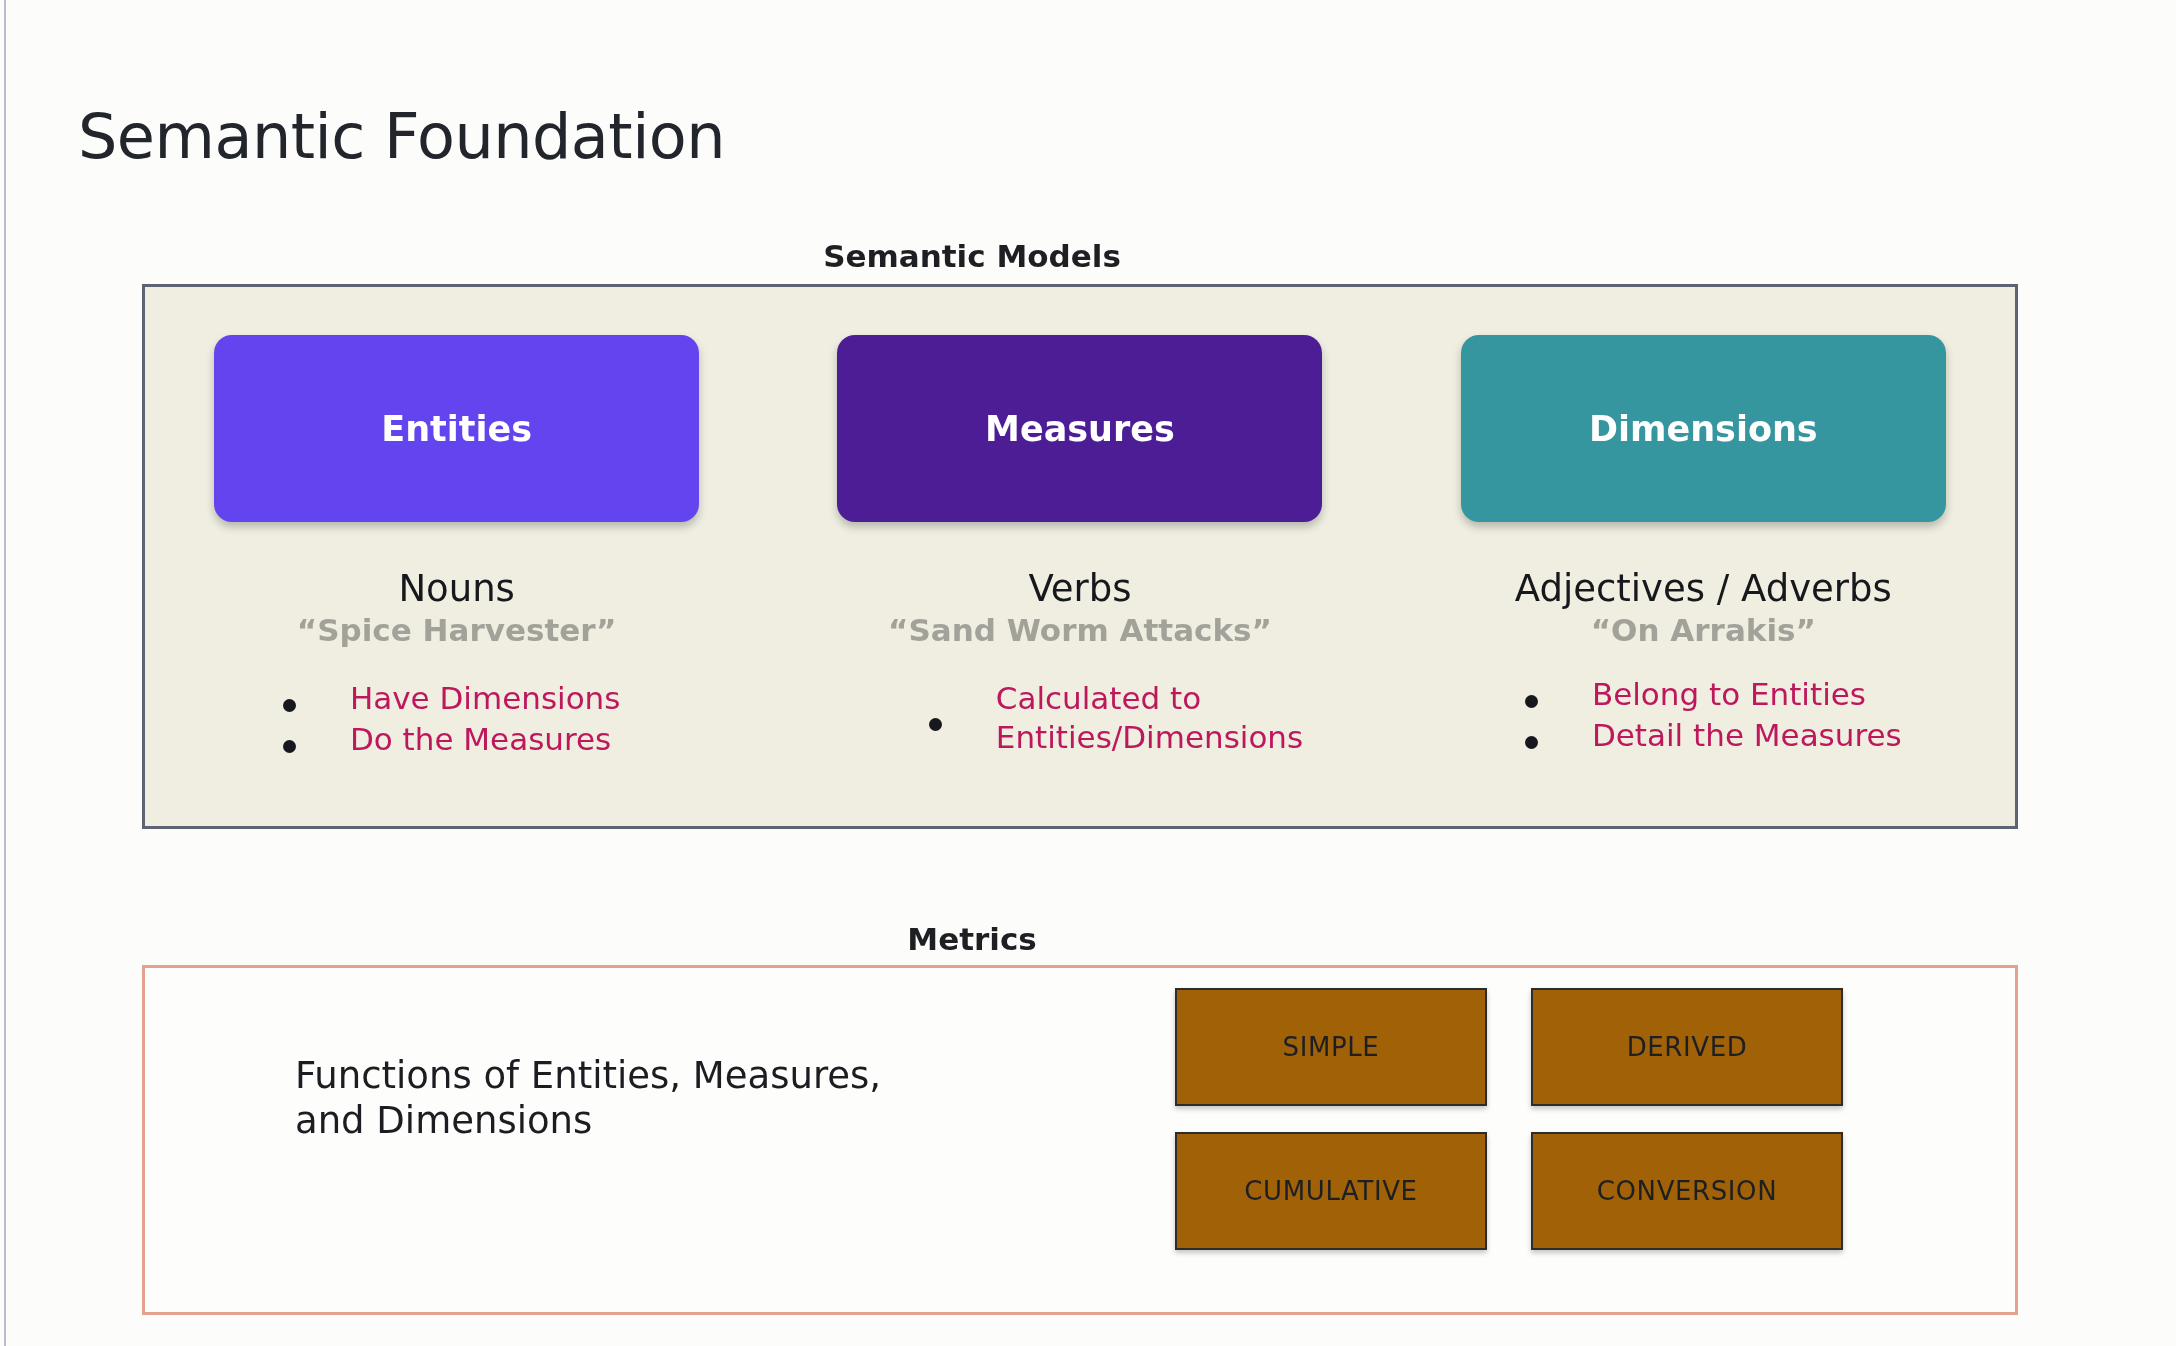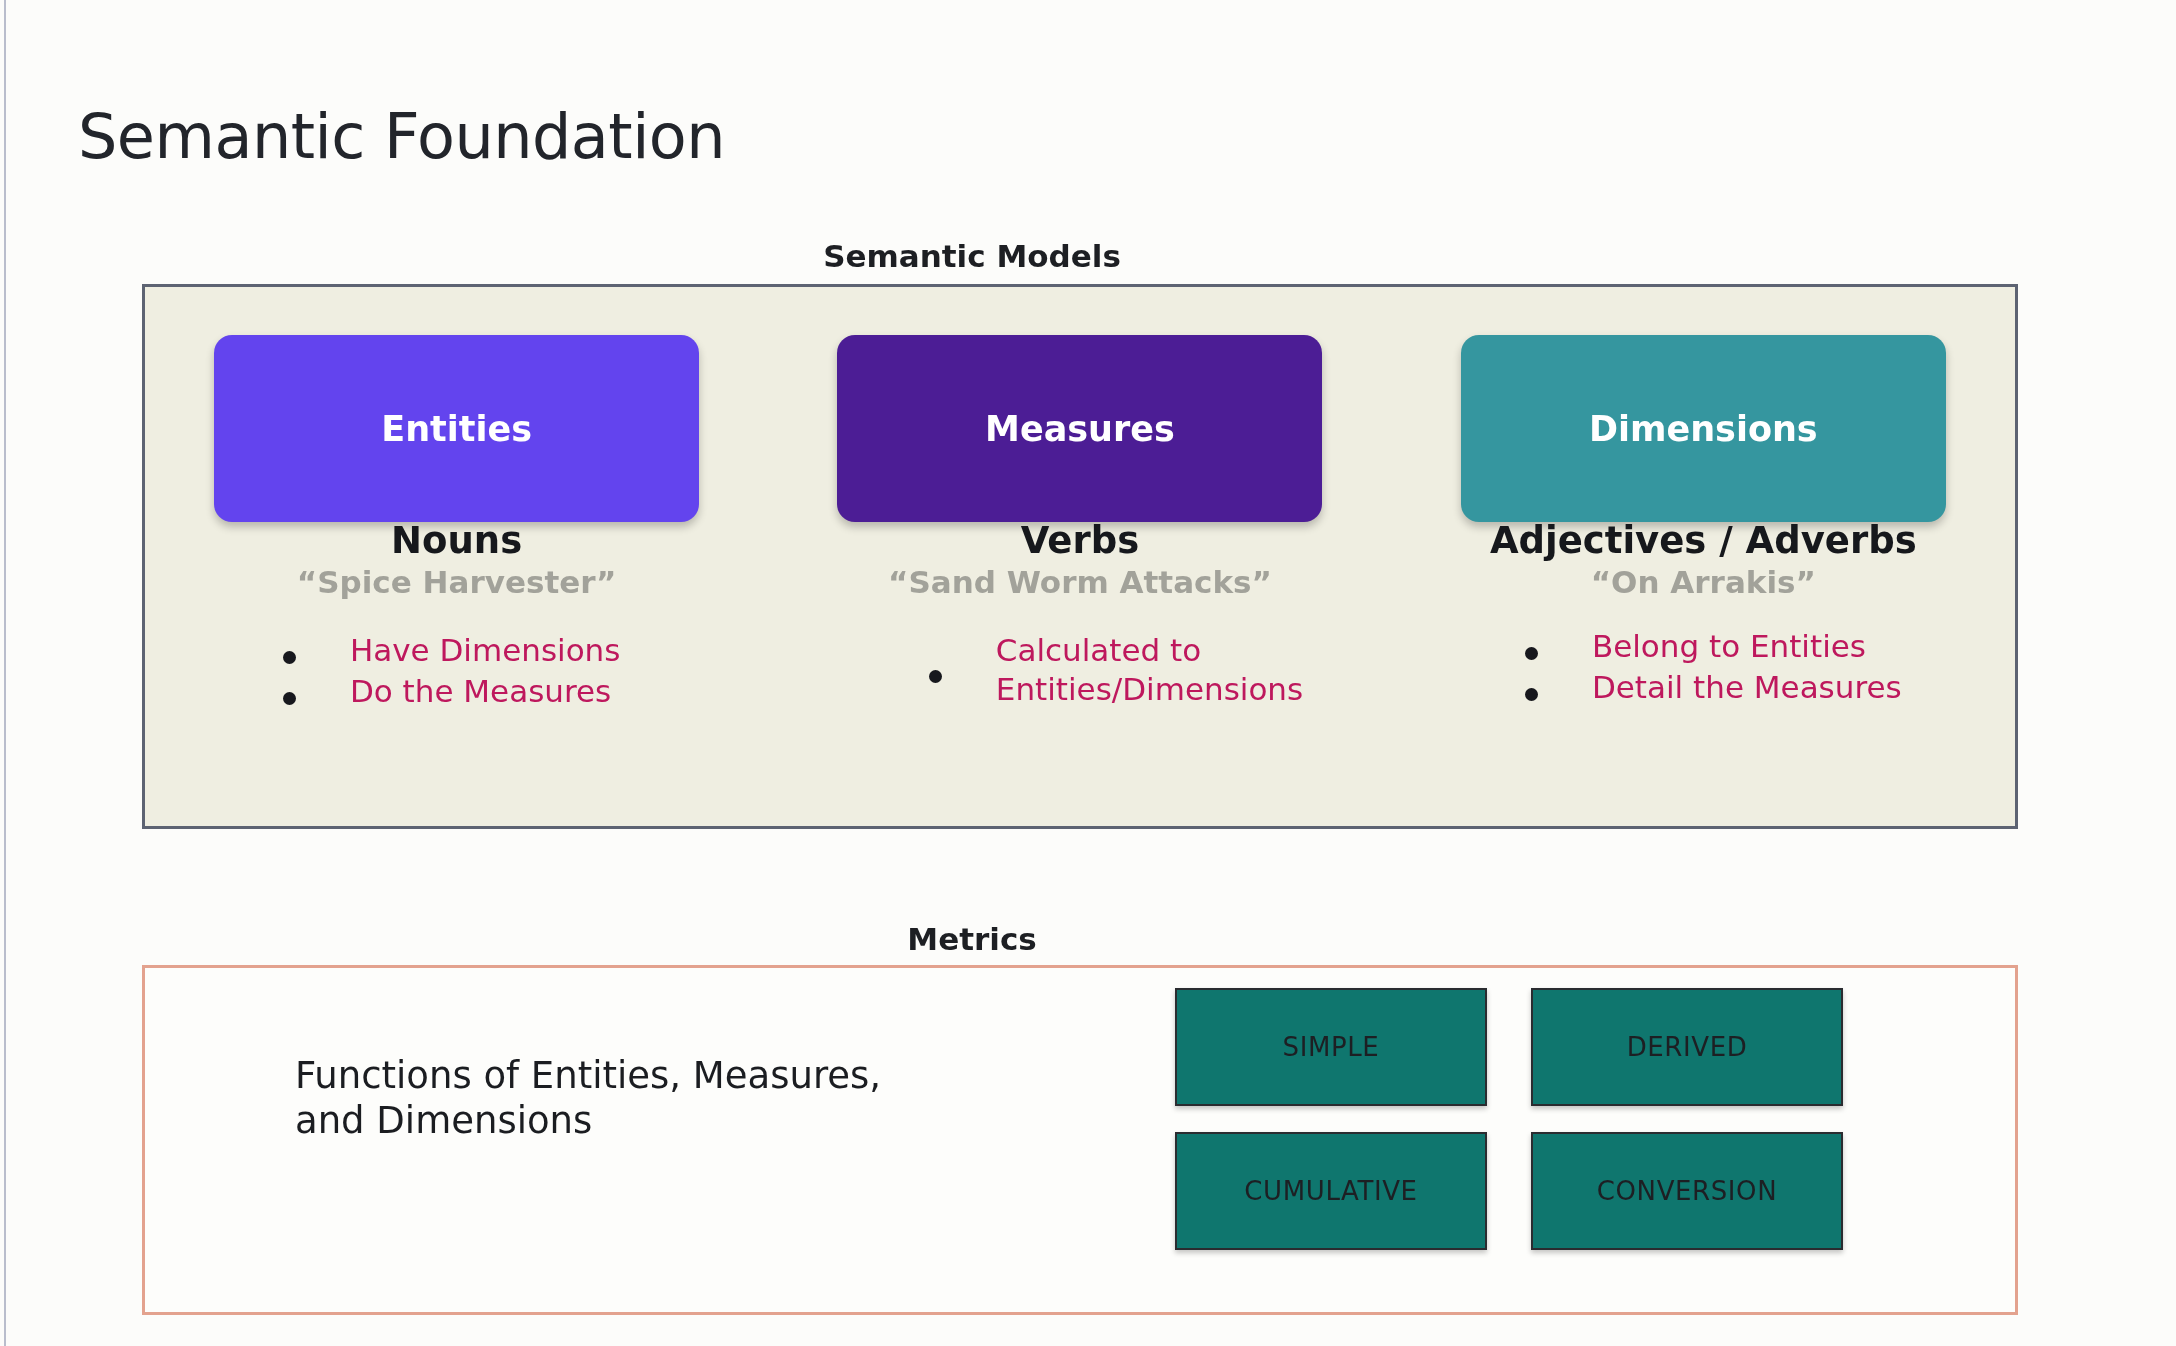--- a/index.html
+++ b/index.html
@@ -96,22 +96,23 @@
     font-size: 35px;
     font-weight: 700;
     box-shadow: 0 5px 9px rgba(0,0,0,0.23);
     box-sizing: border-box;
   }
   .pill.entities   { background: #6344ee; }
   .pill.measures   { background: #4c1d95; }
   .pill.dimensions { background: #35969f; }
 
   .part-of-speech {
+    margin-top: 48px;
     font-size: 37px;
-    font-weight: 700;
+    font-weight: 400;
     color: #16181c;
     white-space: nowrap;
     line-height: 1.05;
   }
   .example-quote {
     margin-top: 4px;
     font-size: 31px;
     font-weight: 700;
     color: #a2a29a;
     white-space: nowrap;
@@ -175,21 +176,21 @@
     position: absolute;
     left: 1030px;
     top: 20px;
     display: grid;
     grid-template-columns: 312px 312px;
     grid-template-rows: 118px 118px;
     column-gap: 44px;
     row-gap: 26px;
   }
   .metric-box {
-    background: #0f766e;
+    background: #a16207;
     border: 2px solid #2a2c30;
     display: flex;
     align-items: center;
     justify-content: center;
     font-size: 26px;
     letter-spacing: 0.6px;
     color: #1d1f23;
     box-shadow: 0 3px 5px rgba(0,0,0,0.22);
     box-sizing: border-box;
   }

